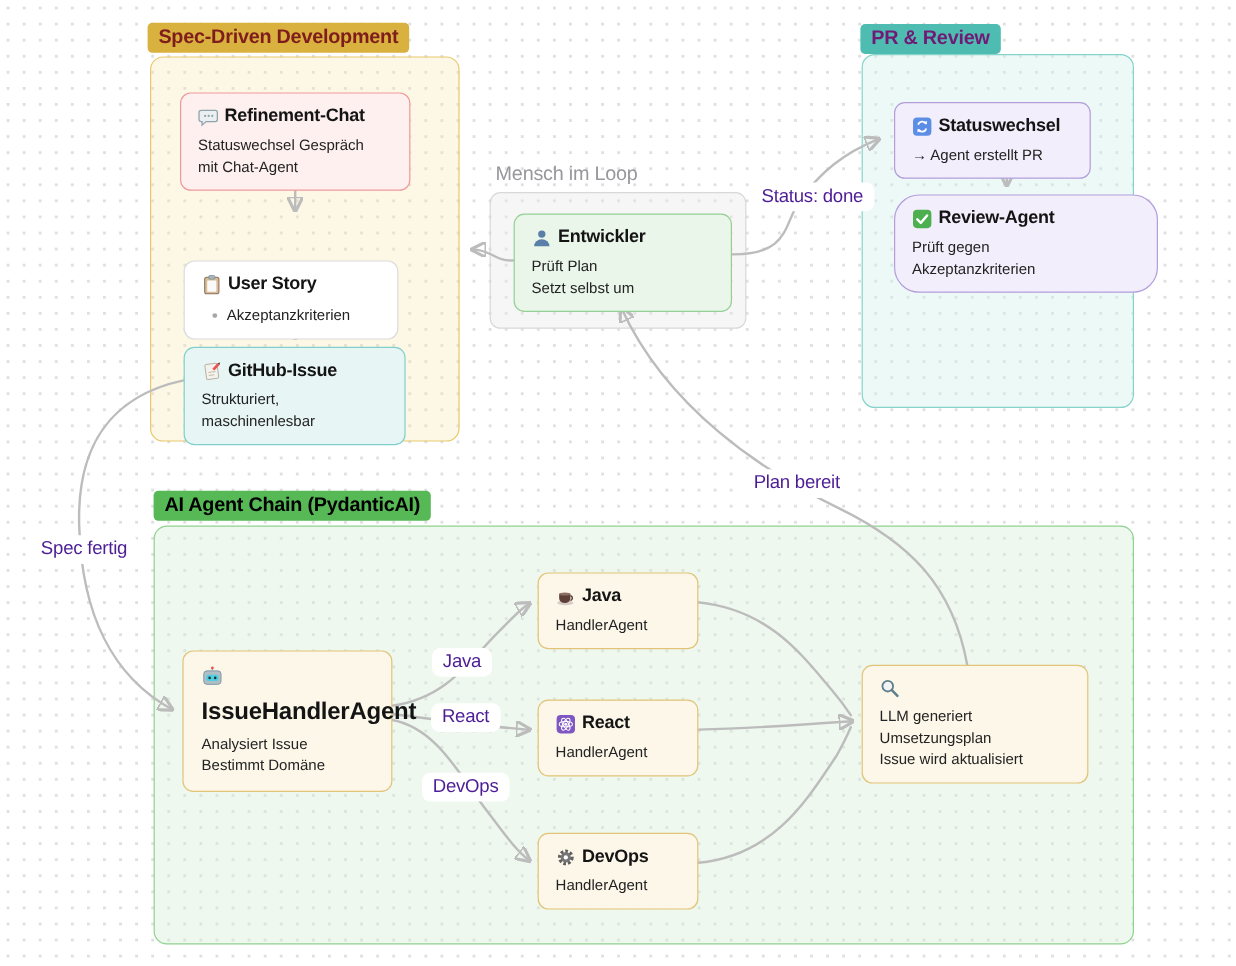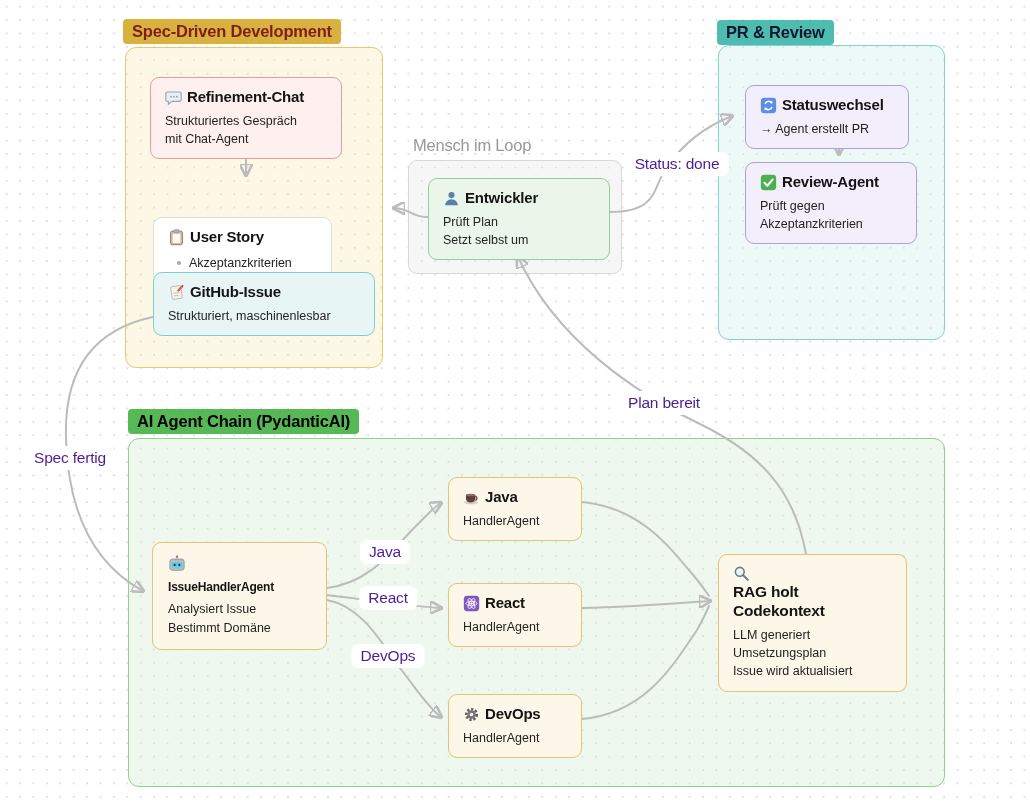--- a/index.html
+++ b/index.html
@@ -11,39 +11,39 @@
     background-size:13.4px 13.4px;}
   
   .grp{position:absolute;border-radius:11px;box-sizing:border-box;}
   .grp-spec{left:125px;top:47px;width:258px;height:321px;border:1.5px solid #e8c96d;background:rgba(247,228,170,.30);}
   .grp-mensch{left:408px;top:160px;width:214px;height:114px;border:1.5px solid #d8d8d8;background:rgba(232,232,232,.38);border-radius:9px;}
   .grp-pr{left:718px;top:45px;width:227px;height:295px;border:1.5px solid #85d4cb;background:rgba(210,240,234,.40);}
   .grp-ai{left:128px;top:438px;width:817px;height:349px;border:1.5px solid #8ed28e;background:rgba(211,236,211,.38);}
   
   .badge{position:absolute;font-size:16.5px;font-weight:700;padding:3px 9px;border-radius:4px;letter-spacing:-.2px;}
   .badge-spec{left:123px;top:19px;background:#d8b13e;color:#7f1d1d;}
-  .badge-pr{left:717px;top:20px;background:#4fbcb2;color:#0f172a;}
+  .badge-pr{left:717px;top:20px;background:#4fbcb2;color:#701a75;}
   .badge-ai{left:128px;top:409px;background:#56b956;color:#000000;}
   .glabel-mensch{position:absolute;left:413px;top:136px;font-size:16.5px;color:#97979c;letter-spacing:-.2px;}
   
   .node{position:absolute;border-radius:9px;border:1.5px solid #ccc;background:#fff;box-sizing:border-box;padding:10px 14px;}
   .ntitle{display:flex;align-items:center;gap:5px;font-weight:700;font-size:15px;color:#141414;letter-spacing:-.2px;line-height:1.2;}
   .nbody{margin-top:6px;font-size:12.5px;line-height:1.45;color:#232323;}
   .n-refinement{left:150px;top:77px;width:192px;background:#fdf0ef;border-color:#ef9a9a;}
   .n-userstory{left:153px;top:183px;width:179px;background:#ffffff;border-color:#dcdcdc;margin-top:34px;}
   .n-userstory .nbody{display:flex;align-items:center;gap:8px;padding-left:9px;margin-top:8px;}
   .dot-bullet{width:4px;height:4px;border-radius:50%;background:#a7a7a7;display:inline-block;}
-  .n-github{left:153px;top:272px;width:222px;background:#e7f6f5;border-color:#7fd0cc;}
+  .n-github{left:153px;top:289px;width:185px;background:#e7f6f5;border-color:#7fd0cc;}
   .n-entwickler{left:428px;top:178px;width:182px;background:#eaf6e9;border-color:#94cf94;}
   .n-status{left:745px;top:85px;width:164px;background:#f3eefb;border-color:#b39ddb;}
-  .n-review{left:745px;top:162px;width:172px;background:#f3eefb;border-color:#b39ddb;}
+  .n-review{left:745px;top:162px;width:220px;background:#f3eefb;border-color:#b39ddb;border-radius:21px;}
   .n-gold{background:#fcf7e9;border-color:#e2c377;}
   .n-issuehandler{left:152px;top:542px;width:175px;padding:12px 15px;}
   .n-issuehandler .icrow{margin-bottom:3px;}
-  .n-issuehandler .ntitle{font-size:12px;text-align:right;}
+  .n-issuehandler .ntitle{font-size:20px;text-align:right;}
   .n-java{left:448px;top:477px;width:134px;}
   .n-react{left:448px;top:583px;width:134px;}
   .n-devops{left:448px;top:694px;width:134px;}
   .n-rag{left:718px;top:554px;width:189px;}
   .n-rag .ntitle{flex-wrap:wrap;row-gap:1px;font-size:15.5px;}
   .ic{display:inline-flex;flex:none;align-items:center;}
   
   .elabel{position:absolute;transform:translate(-50%,-50%);background:#ffffff;padding:3px 9px;border-radius:7px;
           font-size:15.5px;color:#4c1d95;white-space:nowrap;letter-spacing:-.2px;}
   .el-status{left:677px;top:164px;}
@@ -98,21 +98,21 @@
         <svg width="17" height="17" viewBox="0 0 20 20">
             <path d="M3 3.5 h14 a2 2 0 0 1 2 2 v7 a2 2 0 0 1 -2 2 h-9 l-4 3.5 v-3.5 h-1 a2 2 0 0 1 -2 -2 v-7 a2 2 0 0 1 2 -2 z" fill="#eceff1" stroke="#90a4ae" stroke-width="1.3"></path>
             <circle cx="7" cy="9" r="1.1" fill="#90a4ae"></circle>
             <circle cx="10.5" cy="9" r="1.1" fill="#90a4ae"></circle>
             <circle cx="14" cy="9" r="1.1" fill="#90a4ae"></circle>
           </svg>
       </span>
       <span>Refinement-Chat</span>
     </div>
     <div class="nbody">
-      <div>Strukturiertes Gespräch</div>
+      <div>Statuswechsel Gespräch</div>
       <div>mit Chat-Agent</div>
     </div>
   </div>
 
   <div class="node n-userstory">
     <div class="ntitle">
       <span class="ic">
         <svg width="17" height="17" viewBox="0 0 20 20">
             <rect x="3" y="2.5" width="14" height="16" rx="2" fill="#d7bd94" stroke="#8d6e63" stroke-width="1"></rect>
             <rect x="5.5" y="5.5" width="9" height="11" rx="0.5" fill="#fafafa"></rect>
@@ -271,21 +271,20 @@
   </div>
 
   <div class="node n-gold n-rag">
     <div class="ntitle">
       <span class="ic">
         <svg width="17" height="17" viewBox="0 0 20 20">
             <circle cx="8" cy="8" r="5.2" fill="#e3f2fd" fill-opacity="0.5" stroke="#607d8b" stroke-width="1.8"></circle>
             <line x1="12" y1="12" x2="17.5" y2="17.5" stroke="#607d8b" stroke-width="2.4" stroke-linecap="round"></line>
           </svg>
       </span>
-      <span>RAG holt Codekontext</span>
     </div>
     <div class="nbody">
       <div>LLM generiert Umsetzungsplan</div>
       <div>Issue wird aktualisiert</div>
     </div>
   </div>
 
   <div class="elabel el-status">Status: done</div>
   <div class="elabel el-spec">Spec fertig</div>
   <div class="elabel el-plan">Plan bereit</div>

